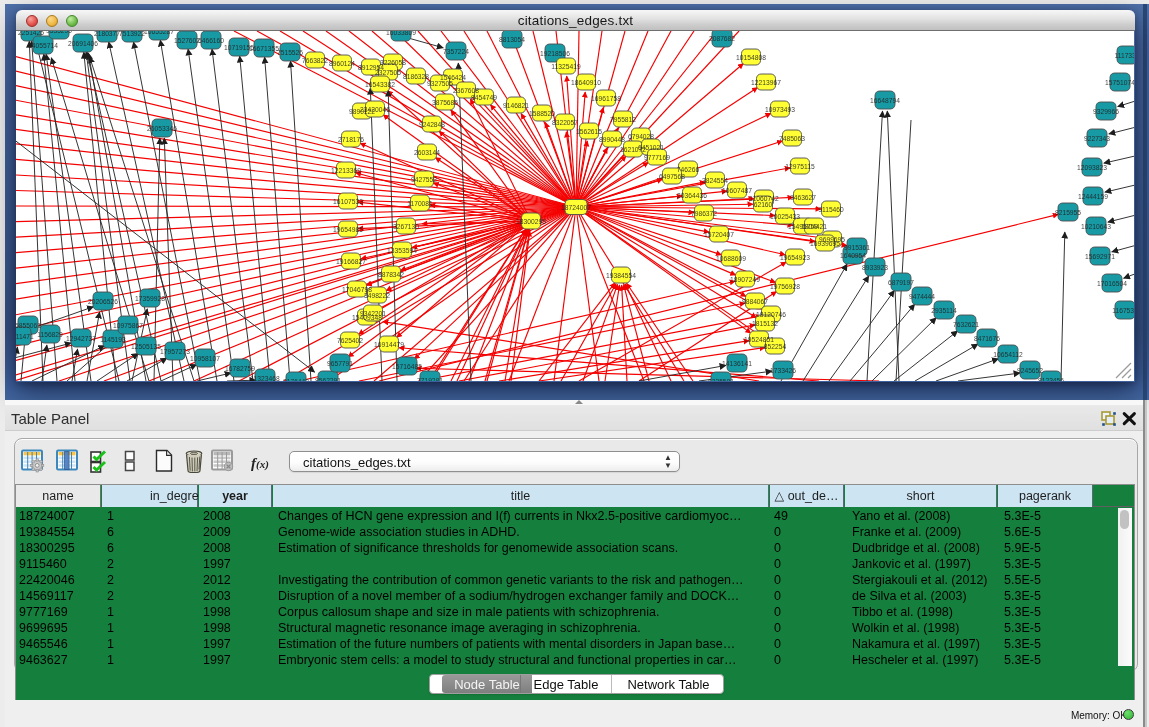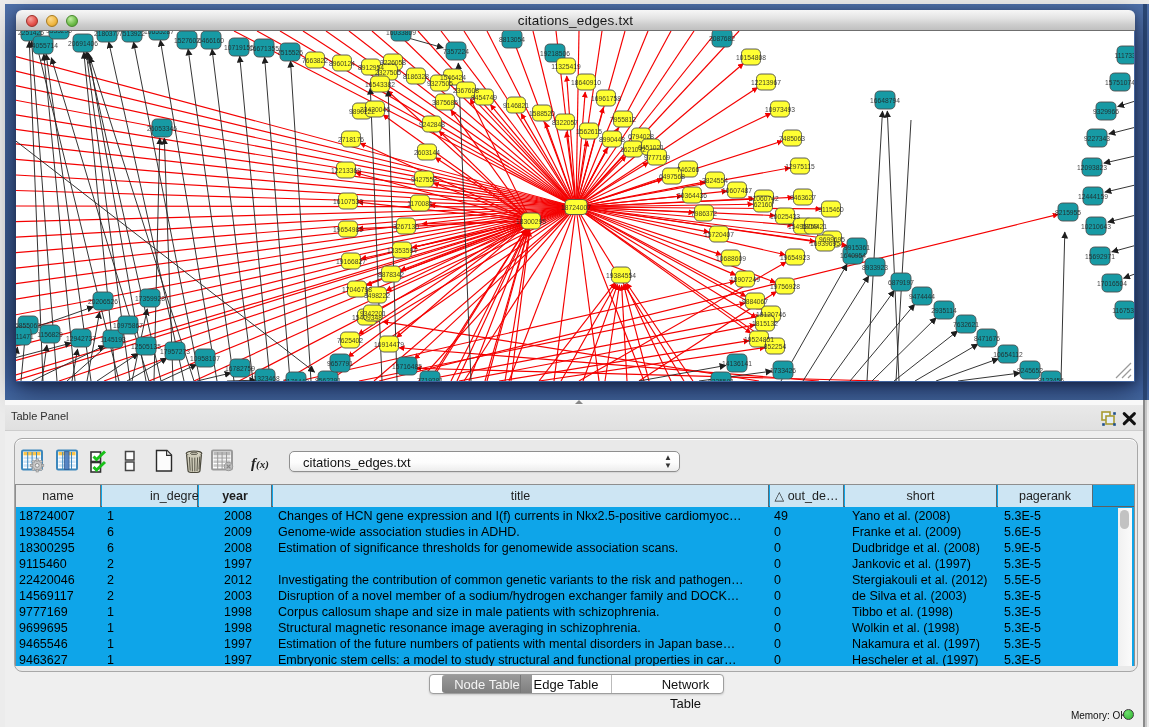--- a/index.html
+++ b/index.html
@@ -11,35 +11,35 @@
   box-shadow:0 10px 28px rgba(0,0,20,0.5), 0 2px 8px rgba(0,0,20,0.35); }
 #titlebar { position:absolute; left:0; top:0; width:100%; height:21px; border-radius:6px 6px 0 0;
   background:linear-gradient(to bottom,#f7f7f7 0%,#e4e4e4 40%,#cfcfcf 70%,#c0c0c0 100%);
   border-bottom:1px solid #6f6f6f; }
 #titlebar .tl { position:absolute; top:4.5px; width:12px; height:12px; border-radius:50%; }
 #title { position:absolute; top:3px; width:100%; text-align:center; font-size:13.5px; color:#161616; letter-spacing:0.2px; }
 #canvas { position:absolute; left:0; top:21px; width:1118px; height:350px; background:#fff; overflow:hidden; }
 #bottom { position:absolute; left:5px; top:400px; width:1142px; height:327px; background:#efefef; }
 #divider { position:absolute; left:0; top:0; width:100%; height:5px; background:#f8f8f8; }
 #tphead { position:absolute; left:0; top:5px; width:100%; height:26px; background:linear-gradient(#e9e9e9,#e0e0e0); border-bottom:1px solid #cdcdcd; }
-#tphead .t { position:absolute; left:6px; top:5px; font-size:11px; color:#2e2e2e; }
+#tphead .t { position:absolute; left:6px; top:5px; font-size:15px; color:#2e2e2e; }
 #container { position:absolute; left:9px; top:38px; width:1124px; height:234px; background:#e9e9e9;
   border:1px solid #a8a8a8; border-radius:8px; box-shadow:inset 0 1px 0 #fff; }
 .ticon { position:absolute; top:10px; }
 #combo { position:absolute; left:274px; top:12px; width:391px; height:21px; border:1px solid #8f8f8f; border-radius:5px;
   background:linear-gradient(#ffffff 0%,#fdfdfd 55%,#ededed 100%); box-shadow:0 1px 1px rgba(0,0,0,0.08); }
 #combo .txt { position:absolute; left:13px; top:3px; font-size:13px; color:#111; }
 #combo .arr { position:absolute; right:7px; top:2px; font-size:8px; color:#333; line-height:8px; }
-#tablebox { position:absolute; left:0px; top:45px; width:1120px; height:182px; background:#0ea5e9; border:1px solid #8e8e8e; border-bottom:none; overflow:hidden; }
+#tablebox { position:absolute; left:0px; top:45px; width:1120px; height:216px; background:#15803d; border:1px solid #8e8e8e; border-bottom:none; overflow:hidden; }
 #thead { position:absolute; left:0; top:0; height:22px; width:100%; border-bottom:1px solid #5f5f5f; font-size:12.5px; color:#1d1d1d; }
 #thead .h { position:absolute; top:0; height:22px; line-height:22px; text-align:center; background:#cde5f3; border-right:1px solid #5a6a72; }
 #rows { position:absolute; left:0; top:23px; width:100%; font-size:12.5px; color:#000; }
 .tr { position:relative; height:16px; line-height:16px; white-space:nowrap; }
 .tr div { position:absolute; top:0; overflow:hidden; }
-.c0 { left:3px; width:95px; } .c1 { left:91px; width:90px; } .c2 { left:187px; width:70px;text-align:center; }
+.c0 { left:3px; width:95px; } .c1 { left:91px; width:90px; } .c2 { left:187px; width:70px; }
 .c3 { left:262px; width:492px; } .c4 { left:758px; width:70px; } .c5 { left:836px; width:148px; }
 .c6 { left:988px; width:92px; }
 #vscroll { position:absolute; right:2px; top:23px; width:14px; height:158px; background:linear-gradient(to right,#f1f1f1,#fbfbfb); }
 #vscroll .thumb { position:absolute; left:2px; top:2px; width:9px; height:19px; background:#c2c2c2; border-radius:5px; }
 #tabs { position:absolute; left:424px; top:274px; width:295px; height:20px; border:1px solid #9e9e9e; border-radius:4px;
   background:#fff; box-shadow:0 1px 2px rgba(0,0,0,0.15); font-size:13px; }
 #tabs .seg { position:absolute; top:0; height:100%; text-align:center; line-height:19px; color:#101010; }
 #tabs .sel { background:linear-gradient(#9a9a9a,#7f7f7f); color:#f4f4f4; border-radius:3px 0 0 3px; }
 #status { position:absolute; right:20px; top:310px; font-size:10px; color:#111; }
 #memdot { position:absolute; right:13px; top:309px; width:11px; height:11px; border-radius:50%; background:radial-gradient(circle at 35% 30%, #6fe06f, #2eb52e); border:1.5px solid #3c3c3c; }
@@ -785,18 +785,18 @@
           </div>
       </div>
       <div id="vscroll">
           <div class="thumb"></div>
         </div>
     </div>
   </div>
   <div id="tabs">
       <div class="seg sel" style="left:12px; width:90px;">Node Table</div>
       <div class="seg" style="left:90px; width:91px; border-left:1px solid #777;">Edge Table</div>
-      <div class="seg" style="left:181px; width:114px; border-left:1px solid #bbb;padding-left:34px;">Network Table</div>
+      <div class="seg" style="left:181px; width:114px; border-left:1px solid #bbb;">Network Table</div>
   </div>
   <div id="status">Memory: OK</div>
   <div id="memdot"></div>
 </div>
 <div id="appedge"></div>
 
 </body></html>

